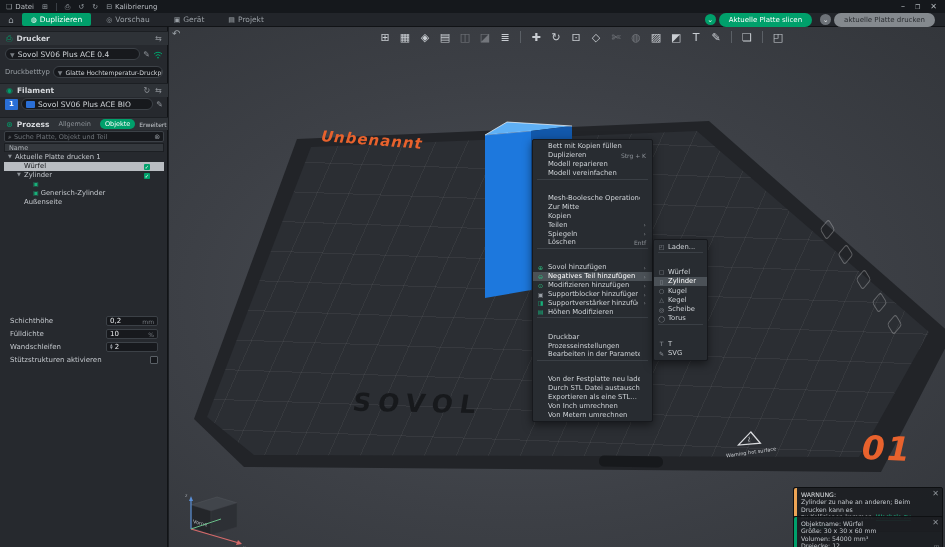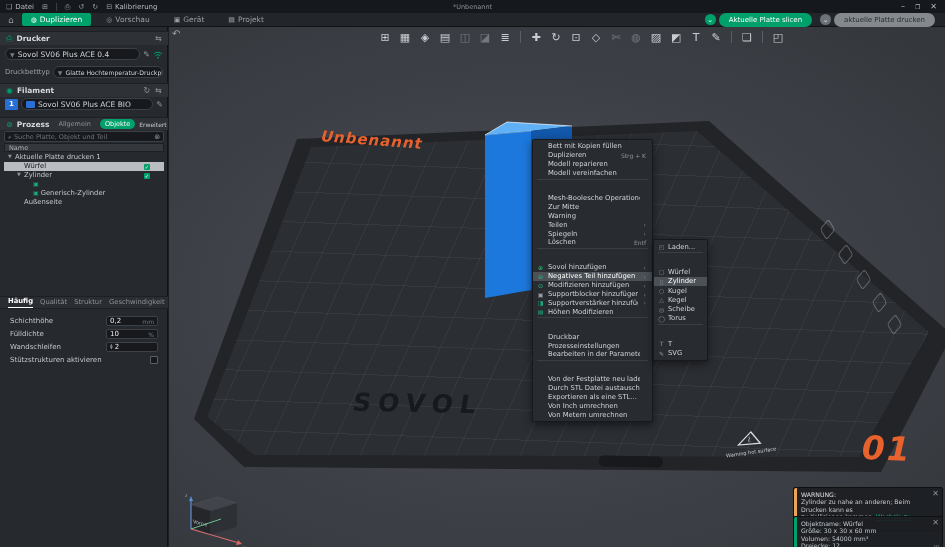--- a/index.html
+++ b/index.html
@@ -172,21 +172,20 @@
       <span class="tb-ic">⊞</span>
       <span class="tb-sep"></span>
       <span class="tb-ic">⎙</span>
       <span class="tb-ic">↺</span>
       <span class="tb-ic">↻</span>
       <span class="tb-item">
         <span class="tb-ic">⊟</span>
         <span>Kalibrierung</span>
       </span>
     </div>
-    <div class="tb-center">*Unbenannt</div>
     <div class="tb-right">
       <span>–</span>
       <span style="font-size:6px;">❐</span>
       <span>✕</span>
     </div>
   </div>
 
   <div class="tabbar">
     <span class="home">⌂</span>
     <div class="main-tabs">
@@ -319,35 +318,20 @@
 
         </div>
         <div class="tree-row" style="padding-left: 13px;">
           <span class="caret">▼</span>
 
           <span class="t-label">Außenseite</span>
 
         </div>
       </div>
 
-    <div class="param-tabs" style="top:269px;">
-
-    <span class="param-tab active">
-          <span>Häufig</span>
-        </span>
-        <span class="param-tab">
-          <span>Qualität</span>
-        </span>
-        <span class="param-tab">
-          <span>Struktur</span>
-        </span>
-        <span class="param-tab">
-          <span>Geschwindigkeit</span>
-        </span>
-      </div>
     <div class="param-row" style="top:288px;">
       <span class="lbl">Schichthöhe</span>
       <span class="pctrl">
         <input value="0,2" style="">
         <span class="unit">mm</span>
       </span>
     </div>
     <div class="param-row" style="top:301px;">
       <span class="lbl">Fülldichte</span>
       <span class="pctrl">
@@ -511,21 +495,21 @@
           <span class="mi-label">Mesh-Boolesche Operationen</span>
           <span class="mi-right empty"></span>
         </div>
         <div class="menu-item">
 
           <span class="mi-label">Zur Mitte</span>
           <span class="mi-right empty"></span>
         </div>
         <div class="menu-item">
 
-          <span class="mi-label">Warning</span>
+          <span class="mi-label">Kopien</span>
           <span class="mi-right empty"></span>
         </div>
         <div class="menu-item">
 
           <span class="mi-label">Teilen</span>
           <span class="mi-right">›</span>
         </div>
         <div class="menu-item">
 
           <span class="mi-label">Spiegeln</span>

